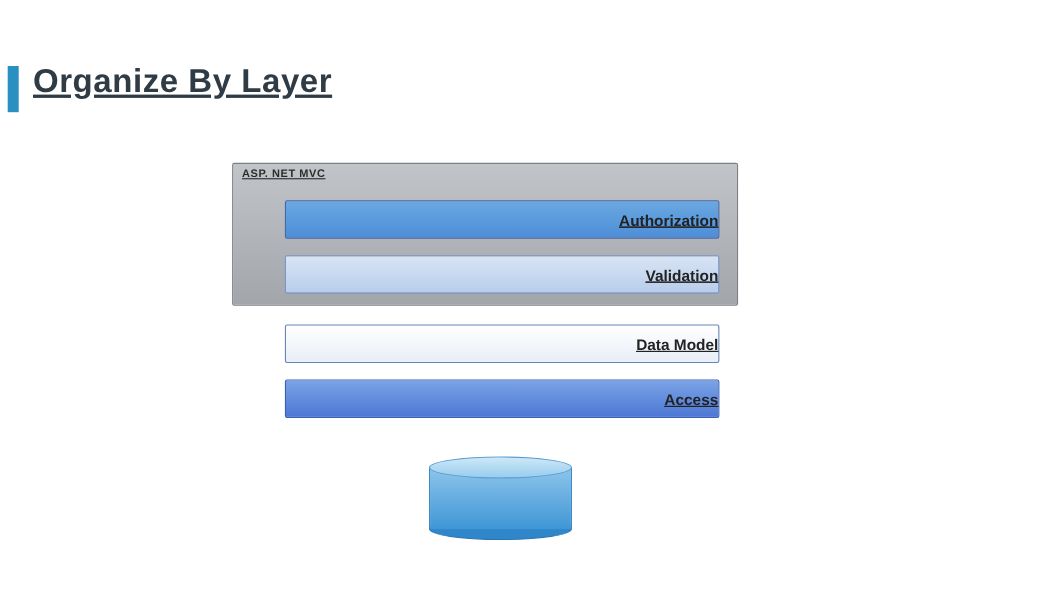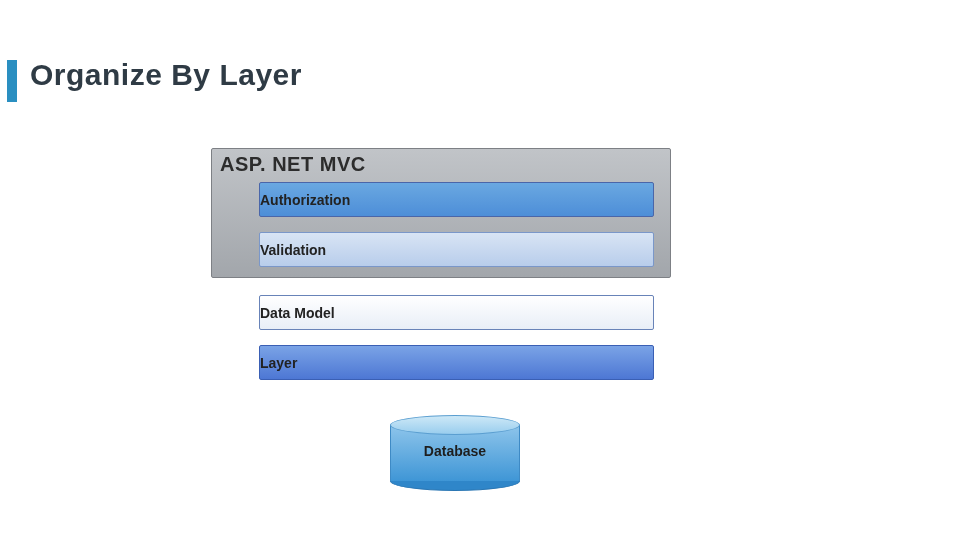--- a/index.html
+++ b/index.html
@@ -1,15 +1,15 @@
 <!DOCTYPE html>
 <html><head>
 <meta charset="utf-8">
 <style>
-  * { margin: 0; padding: 0; box-sizing: border-box; }
+  * { margin: 0; padding: 0; box-sizing: border-box; text-decoration: underline; }
   body {
     width: 960px;
     height: 540px;
     background: #ffffff;
     font-family: "Segoe UI", Arial, sans-serif;
     position: relative;
     overflow: hidden;
   }
   .accent-bar {
     position: absolute;
@@ -35,35 +35,35 @@
     width: 460px;
     height: 130px;
     background: linear-gradient(180deg, #c1c4c8 0%, #a2a6ab 100%);
     border: 1px solid #7d8085;
     border-radius: 2px;
   }
   .container-label {
     position: absolute;
     left: 8px;
     top: 4px;
-    font-size: 20px;
+    font-size: 10px;
     font-weight: 600;
     color: #2c2c2c;
     letter-spacing: 0.5px;
   }
   .layer {
     position: absolute;
     left: 259px;
     width: 395px;
     height: 35px;
     border: 1px solid #4a66a9;
     border-radius: 2px;
     display: flex;
     align-items: center;
-    justify-content: flex-start;
+    justify-content: flex-end;
     font-size: 14px;
     font-weight: 600;
     color: #222;
   }
   .layer-1 {
     top: 182px;
     background: linear-gradient(180deg, #6aa8e1 0%, #4d8ed8 100%);
   }
   .layer-2 {
     top: 232px;
@@ -142,21 +142,20 @@
 <div class="layer layer-1">
   <span>Authorization</span>
 </div>
 <div class="layer layer-2">
   <span>Validation</span>
 </div>
 <div class="layer layer-3">
   <span>Data Model</span>
 </div>
 <div class="layer layer-4">
-  <span>Layer</span>
+  <span>Access</span>
 </div>
 
 <div class="db-cylinder">
   <div class="db-bottom"></div>
   <div class="db-body"></div>
   <div class="db-top"></div>
-  <div class="db-label">Database</div>
 </div>
 
 </body></html>

